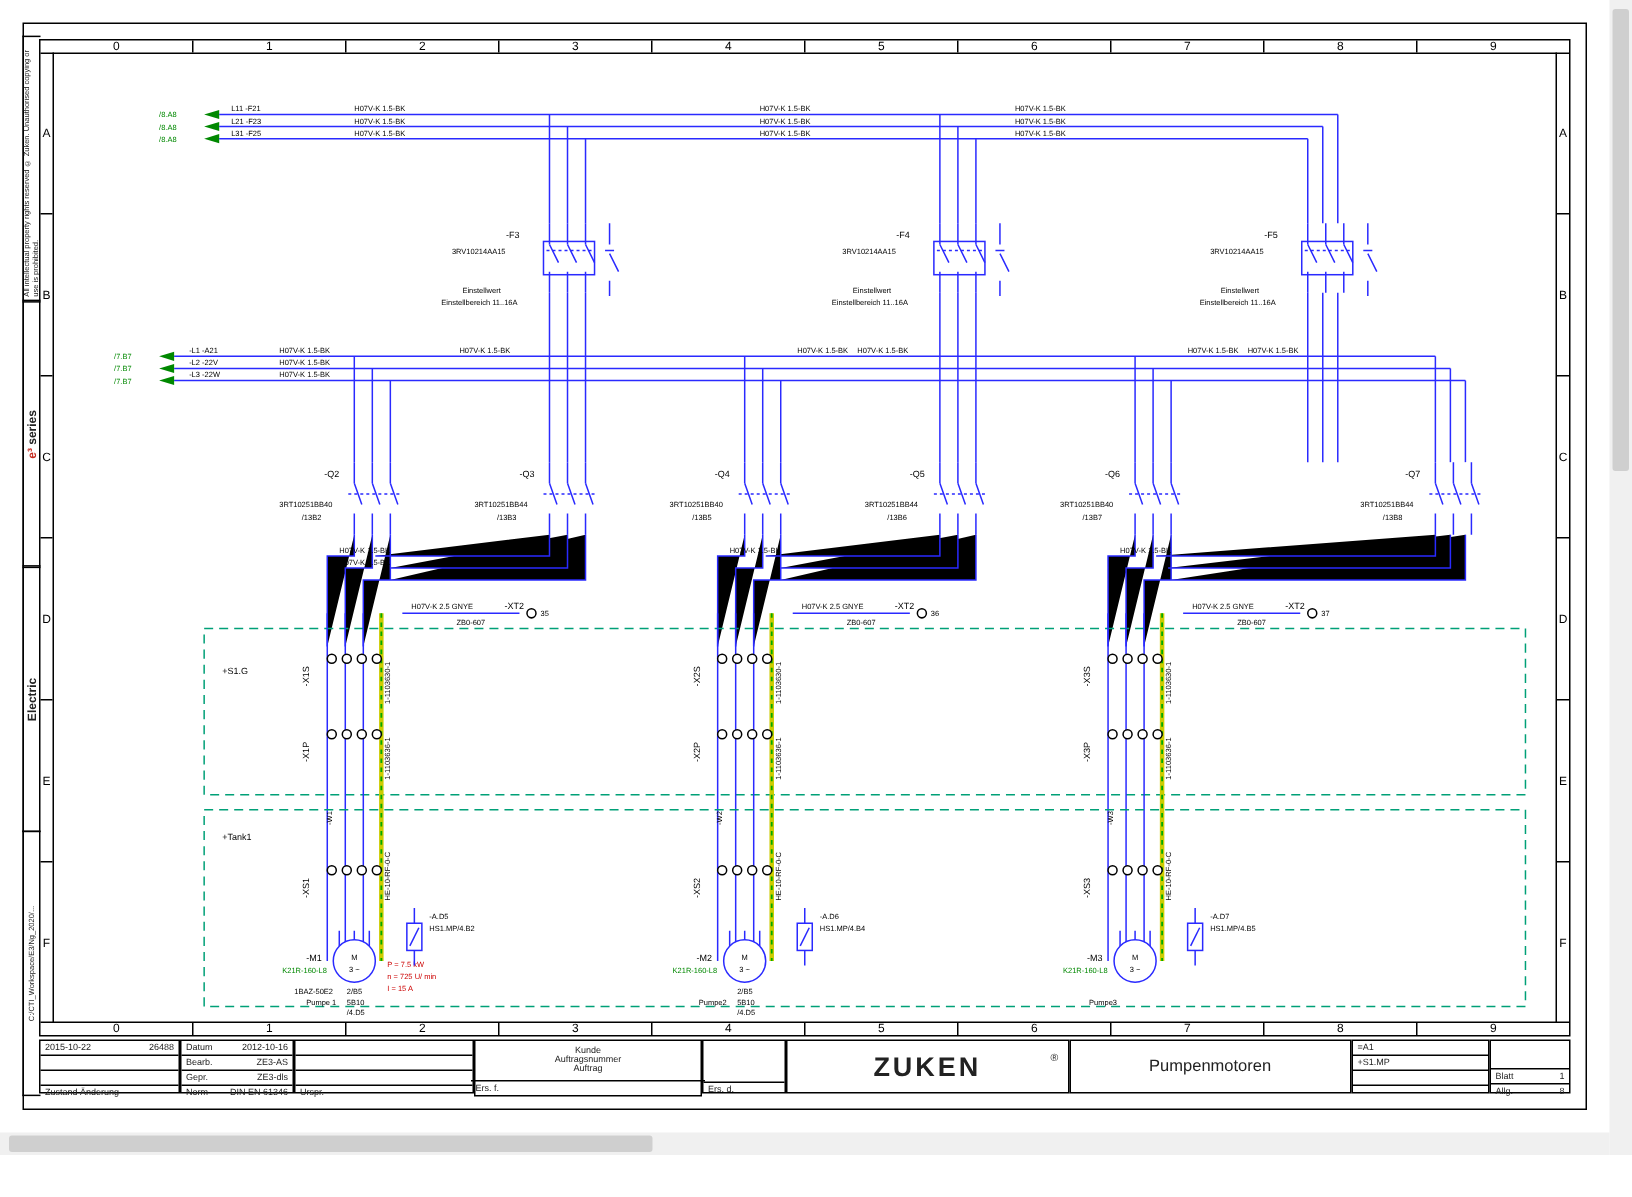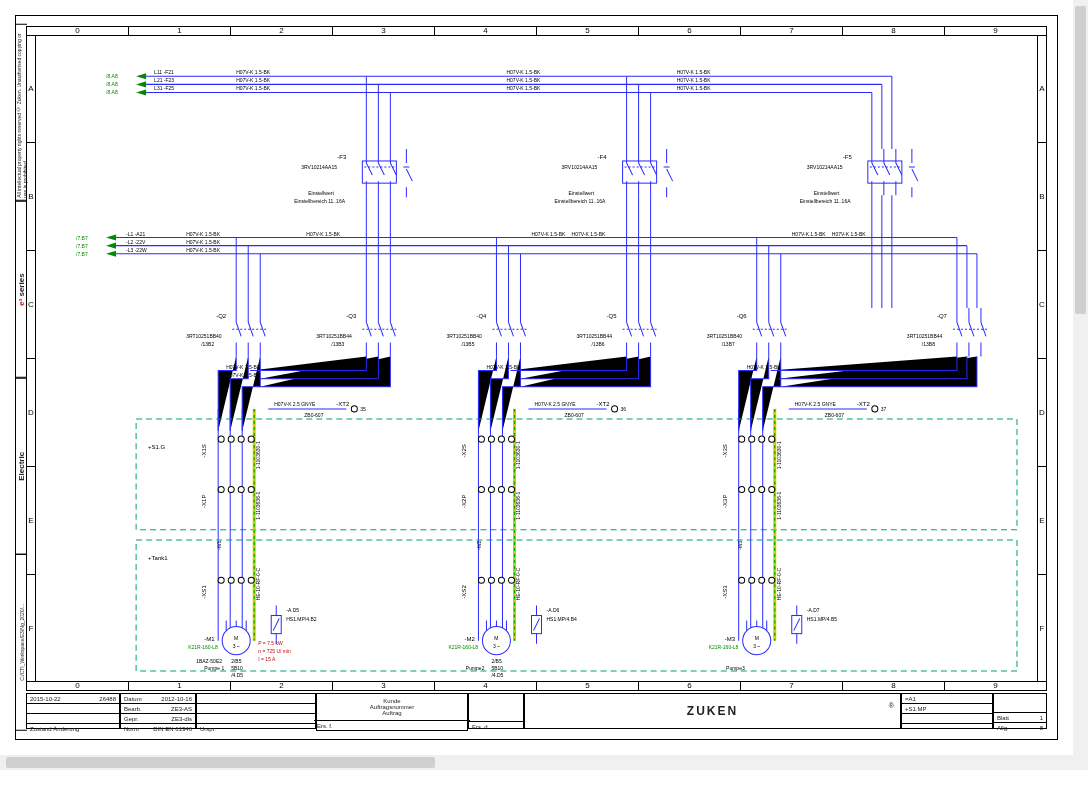--- a/index.html
+++ b/index.html
@@ -78,21 +78,21 @@
   .tb-e { width: 54px; }
   .tb-f { flex: 1; }
   .tb-g { width: 130px; }
   .tb-h { width: 90px; }
   .tb-i { width: 52px; }
 
   .tb-row { height: 9px; border-bottom: 0.5px solid #000; padding: 0 3px; display:flex; align-items:center; justify-content:space-between;}
   .tb-row:last-child { border-bottom:none; }
   .tb-row4 { height: 36px; display:flex; flex-direction:column; }
   .tb-center { display:flex; align-items:center; justify-content:center; }
-  .zuken-brand { font-size: 12px; letter-spacing: 2px; font-weight: bold; }
+  .zuken-brand { font-size: 18px; letter-spacing: 2px; font-weight: bold; }
   .znr { font-size: 11px; text-align:left; padding-left:6px; display:flex; align-items:center;}
   .unr { border-top:0.5px solid #000;}
   .diag-title { font-size: 11px; display:flex; align-items:center; justify-content:center; height:100%; }
 
   .side-strip {
     position: absolute; left: -1px; top: 8px; bottom: 8px; width: 12px;
     display:flex; flex-direction:column;
   }
   .side-cell { flex:1; border:0.5px solid #000; border-left:none; font-size:5px;
     writing-mode: vertical-rl; transform: rotate(180deg);
@@ -557,20 +557,23 @@
         <div class="tb-e">
           <div class="tb-row" style="height:27px"></div>
           <div class="tb-row">
               <span>Ers. d.</span>
             </div>
         </div>
         <div class="tb-f tb-center" style="position:relative;">
           <span class="zuken-brand">ZUKEN</span>
           <span style="position:absolute;right:6px;top:8px;font-size:7px;">®</span>
         </div>
+        <div class="tb-f">
+          <div class="diag-title">Pumpenmotoren</div>
+        </div>
         <div class="tb-h">
           <div class="tb-row">
               <span>=A1</span>
               <span></span>
             </div>
           <div class="tb-row">
               <span>+S1.MP</span>
               <span></span>
             </div>
           <div class="tb-row">

